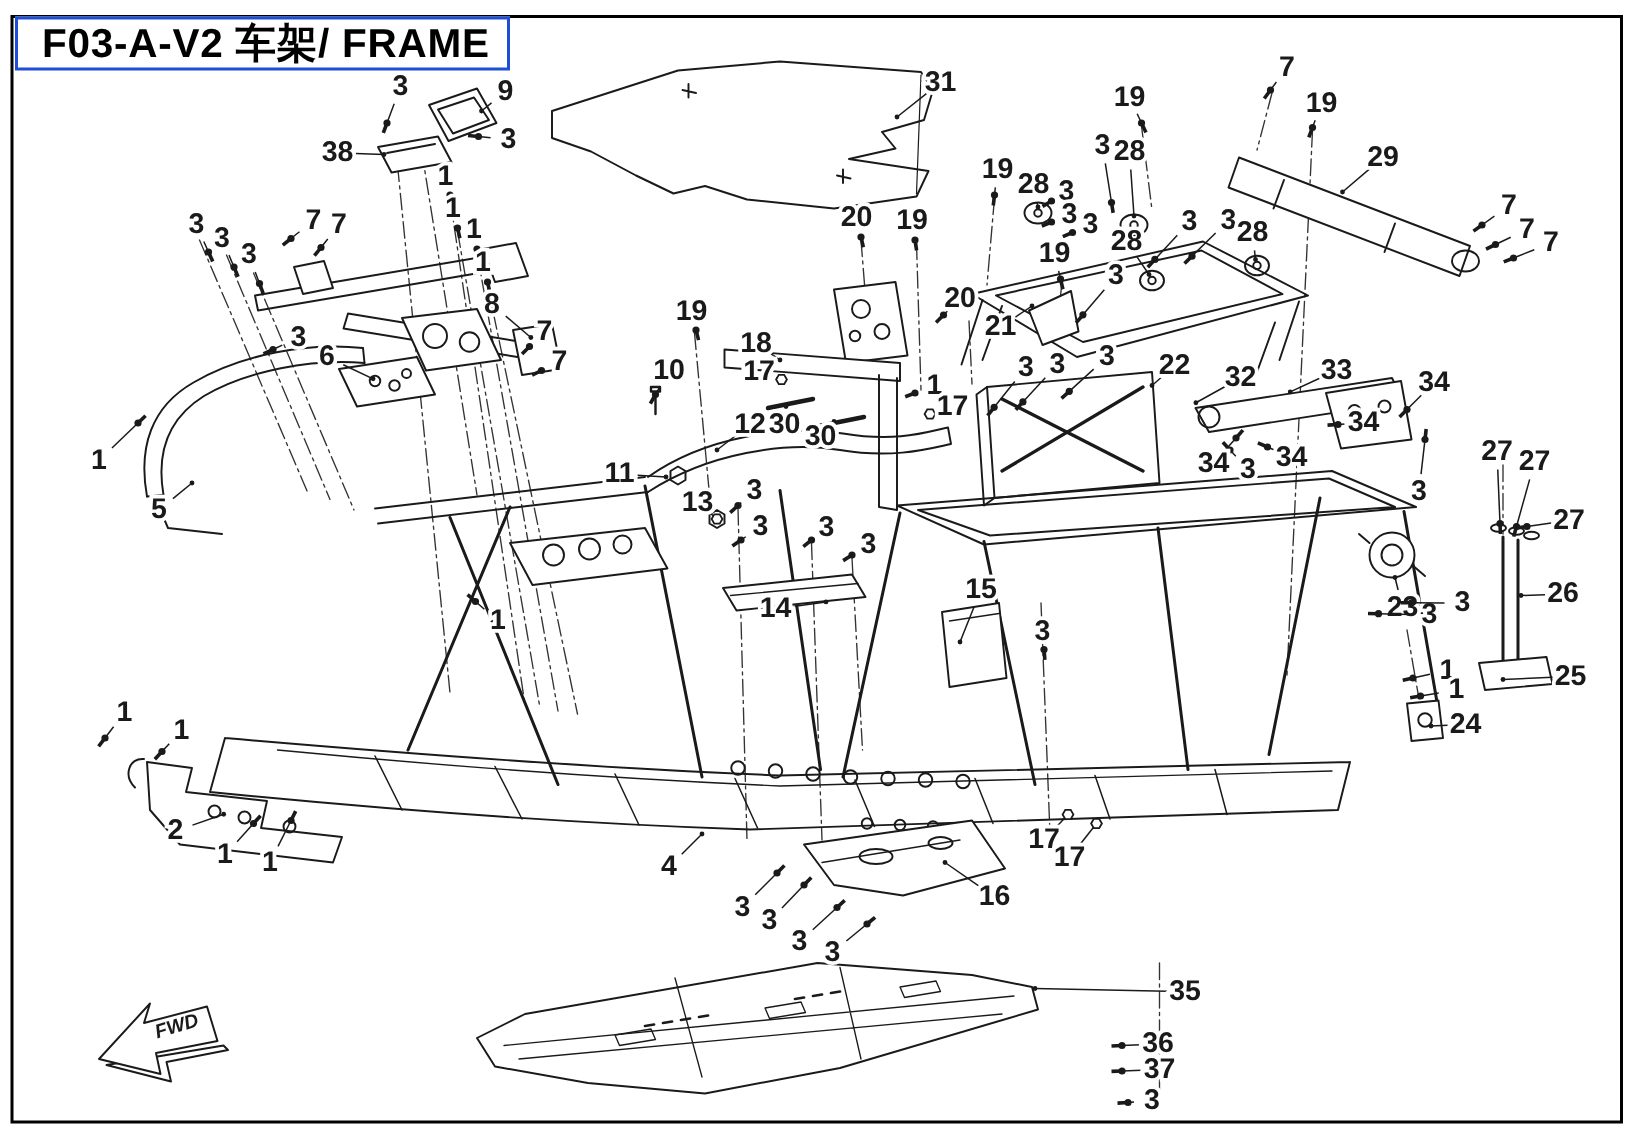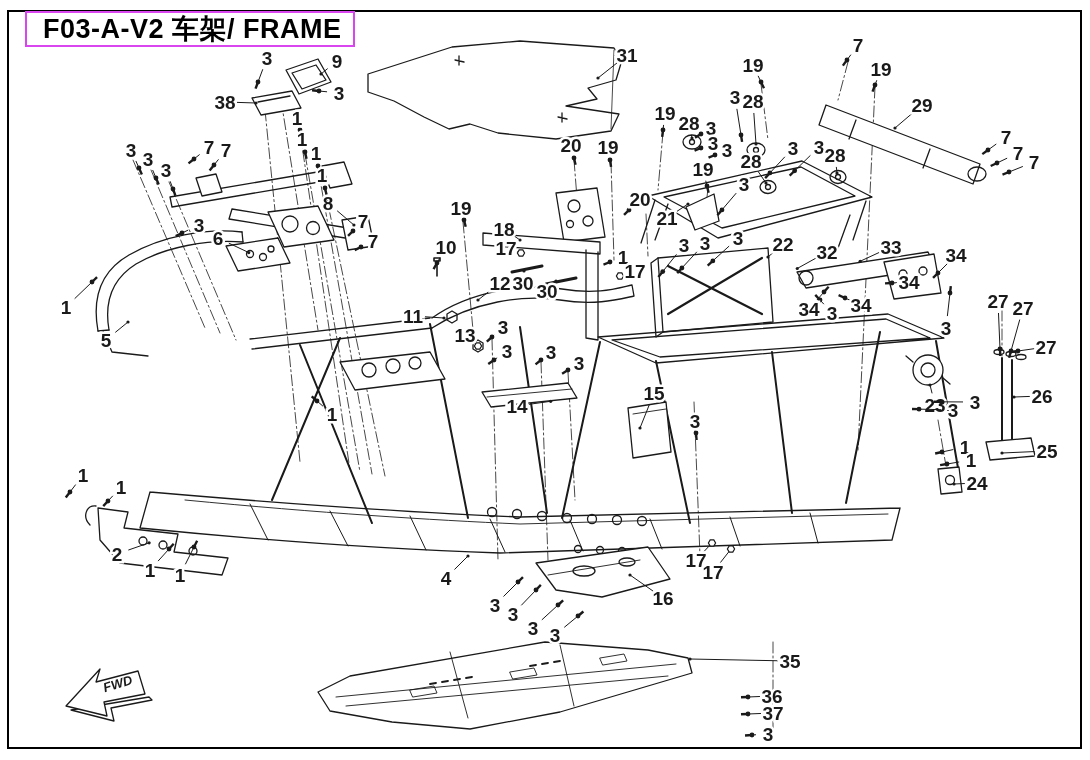--- a/index.html
+++ b/index.html
@@ -2,22 +2,22 @@
 <html><head>
 <meta charset="utf-8">
 <style>
   html,body{margin:0;padding:0;background:#ffffff;}
   .stage{
     position:relative;width:1090px;height:760px;background:#fff;
     font-family:"Liberation Sans", sans-serif; overflow:hidden;
   }
   .stage svg{position:absolute;left:0;top:0;}
   .title-box{
-    position:absolute;left:25px;top:11px;width:330px;height:36px;
-    border:2px solid #d946ef;background:#fff;display:flex;align-items:center;
+    position:absolute;left:10px;top:11px;width:330px;height:36px;
+    border:2px solid #1d4ed8;background:#fff;display:flex;align-items:center;
     box-sizing:border-box;padding-left:16px;z-index:5;
   }
   .title-box span{
     font-size:27px;font-weight:bold;color:#000;letter-spacing:0.5px;
     white-space:nowrap;
   }
 </style>
 </head>
 <body>
 

